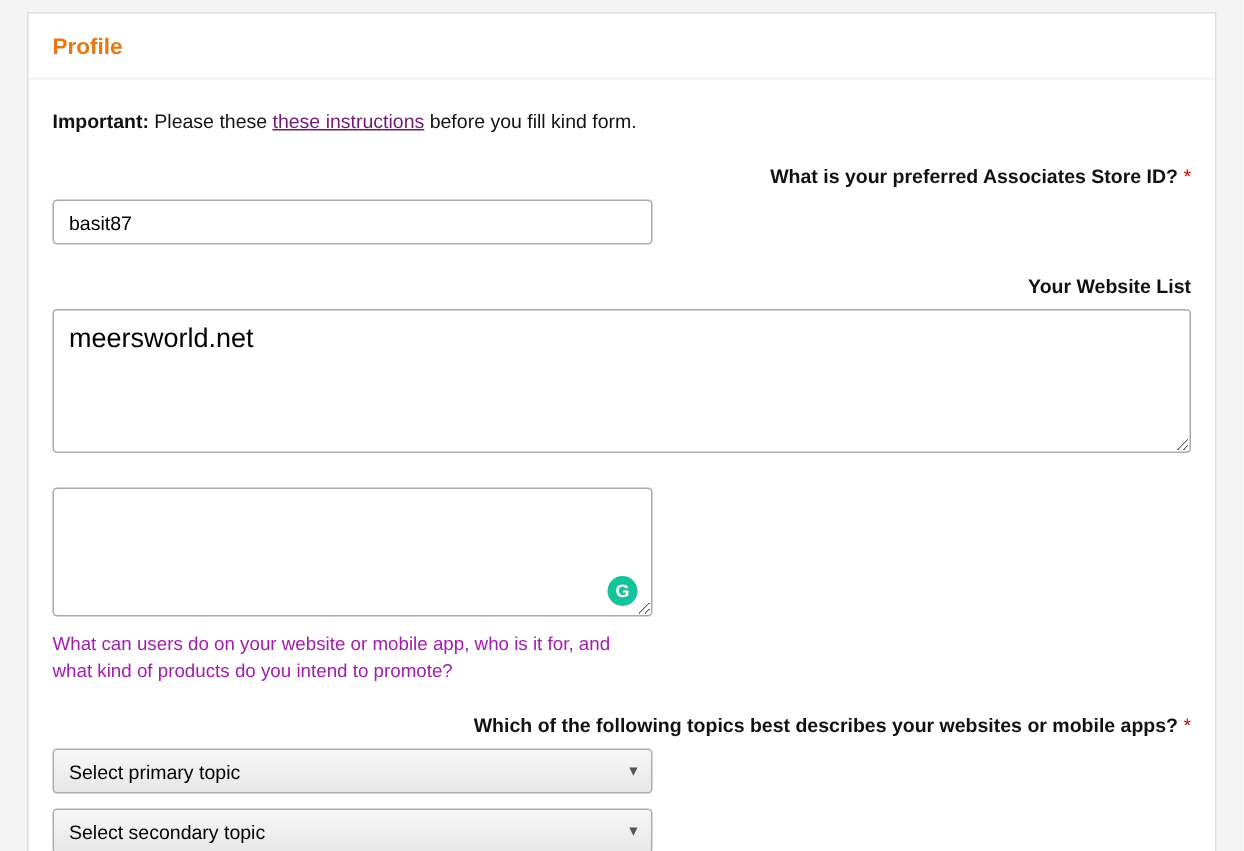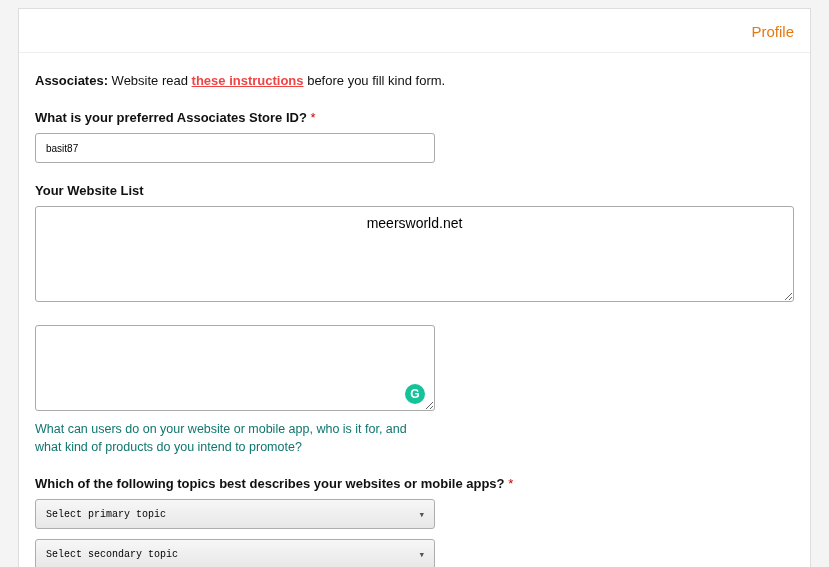--- a/index.html
+++ b/index.html
@@ -10,84 +10,83 @@
   color: #111;
   font-size: 13px;
 }
 .panel {
   background: #fff;
   border: 1px solid #ddd;
   padding: 14px 16px 24px 16px;
 }
 .panel-title {
   color: #e47911;
-  font-weight: 400;
+  font-weight: 700;
   font-size: 15px;
   padding-bottom: 12px;
-  text-align: right;
 }
 .divider {
   border-bottom: 1px solid #eee;
   margin: 0 -16px 20px -16px;
 }
 .important-line {
   font-size: 13px;
   margin-bottom: 22px;
 }
 .important-line .bold { font-weight: 700; }
-.important-line .link { color: #ef4444; font-weight: bold; }
+.important-line .link { color: #701a75; }
 .label {
   font-weight: 700;
   font-size: 13px;
   margin-bottom: 8px;
   display: block;
+  text-align: right;
 }
 .req { color: #c00; font-weight: 400; }
 .field-group { margin-bottom: 20px; }
 .text-input, .select {
   width: 400px;
   padding: 6px 10px;
   border: 1px solid #aaa;
   border-radius: 3px;
-  font-size: 10px;
+  font-size: 13px;
   font-family: inherit;
   height: 30px;
 }
 .two-col { display: flex; gap: 26px; margin-bottom: 20px; flex-direction: column; }
 .col { flex: 1; }
 .textarea {
   width: 100%;
   min-height: 96px;
   padding: 8px 10px;
   border: 1px solid #aaa;
   border-radius: 3px;
   font-family: inherit;
-  font-size: 14px;
+  font-size: 18px;
   resize: vertical;
-  text-align: center;
 }
 .about-wrap { position: relative; width: 400px; }
 .about-wrap .textarea { width: 400px; min-height: 86px; }
 .grammarly {
   position: absolute;
   right: 10px;
   bottom: 10px;
   width: 20px;
   height: 20px;
   border-radius: 50%;
   background: #15c39a;
   color: #fff;
   display: flex;
   align-items: center;
   justify-content: center;
   font-size: 12px;
   font-weight: 700;
 }
 .hint {
-  color: #0f766e;
+  color: #a21caf;
   font-size: 12.5px;
   margin-top: 7px;
   line-height: 1.4;
   max-width: 400px;
 }
 .select {
   appearance: none;
   background: linear-gradient(#f7f7f7, #e7e7e7);
   border: 1px solid #adadad;
   padding-right: 30px;
@@ -97,31 +96,31 @@
 .select-wrap::after {
   content: "▾";
   position: absolute;
   right: 10px;
   top: 50%;
   transform: translateY(-50%);
   color: #555;
   pointer-events: none;
   font-size: 11px;
 }
-.topic-row { display: flex; align-items: center; gap: 22px; margin-bottom: 10px; font-family: Liberation Mono, monospace; }
+.topic-row { display: flex; align-items: center; gap: 22px; margin-bottom: 10px; }
 </style>
 </head>
 <body>
 
 <div class="panel">
   <div class="panel-title">Profile</div>
   <div class="divider"></div>
 
   <div class="important-line">
-    <span class="bold">Associates:</span><span> Website read </span><a href="#" class="link">these instructions</a><span> before you fill kind form.</span>
+    <span class="bold">Important:</span><span> Please these </span><a href="#" class="link">these instructions</a><span> before you fill kind form.</span>
   </div>
 
   <div class="field-group">
     <label class="label">
       <span>What is your preferred Associates Store ID? </span><span class="req">*</span>
     </label>
     <input type="text" class="text-input" value="basit87" style="">
   </div>
 
   <div class="two-col">

